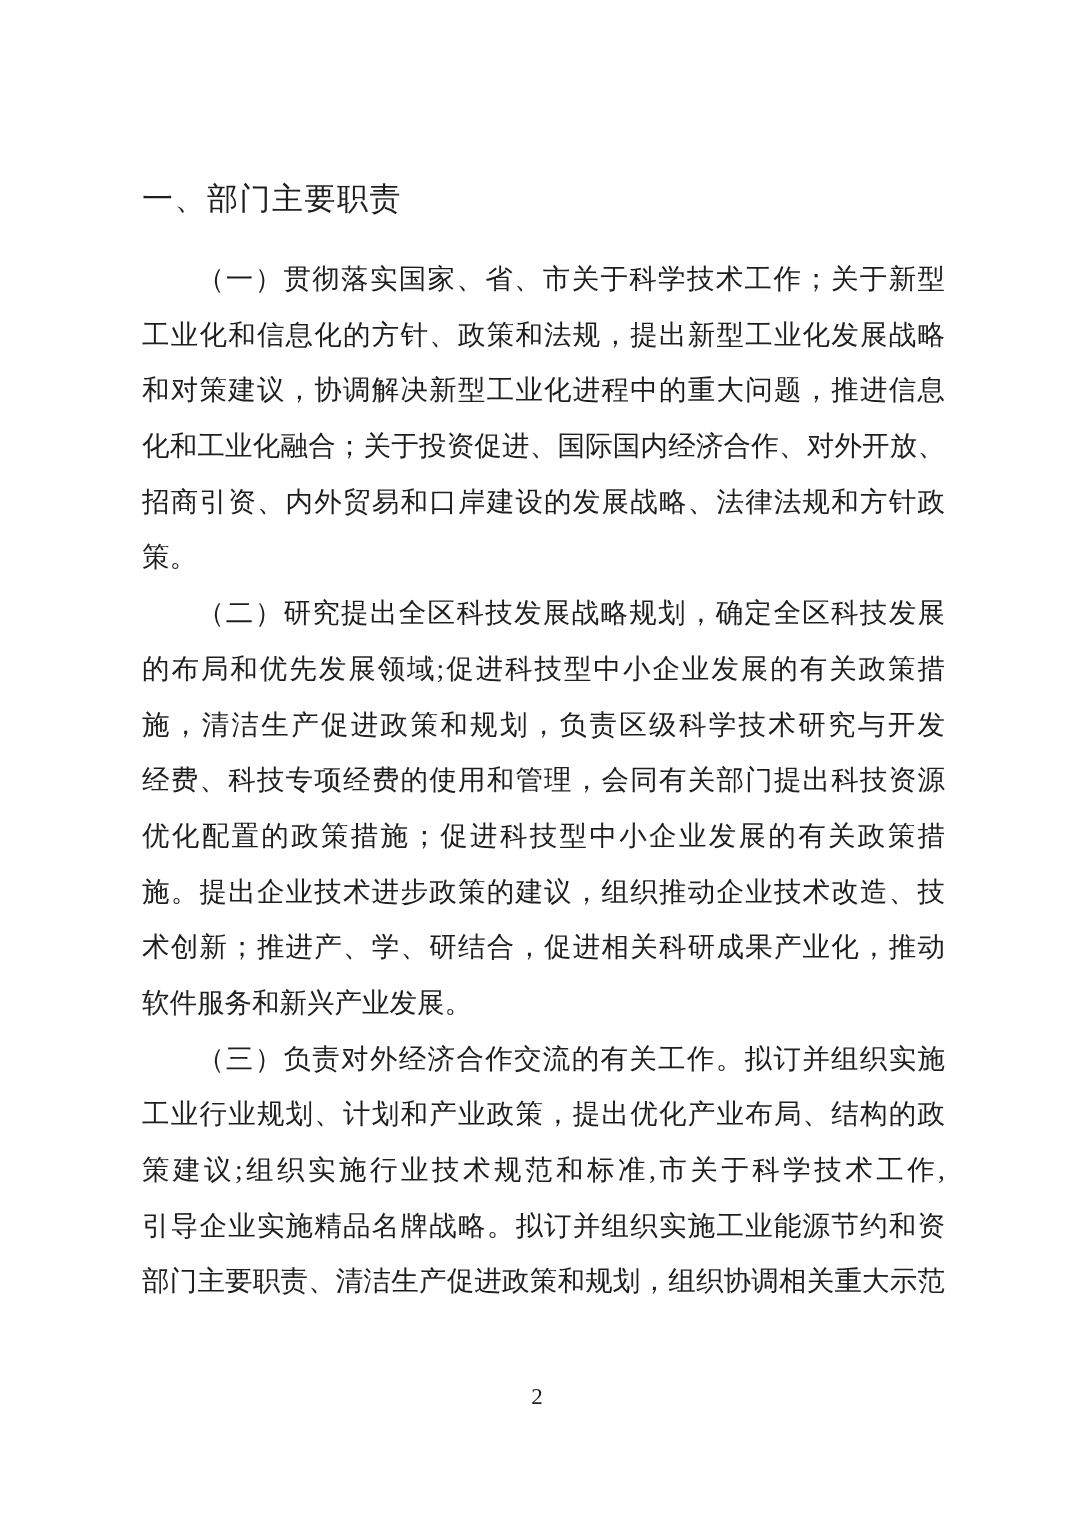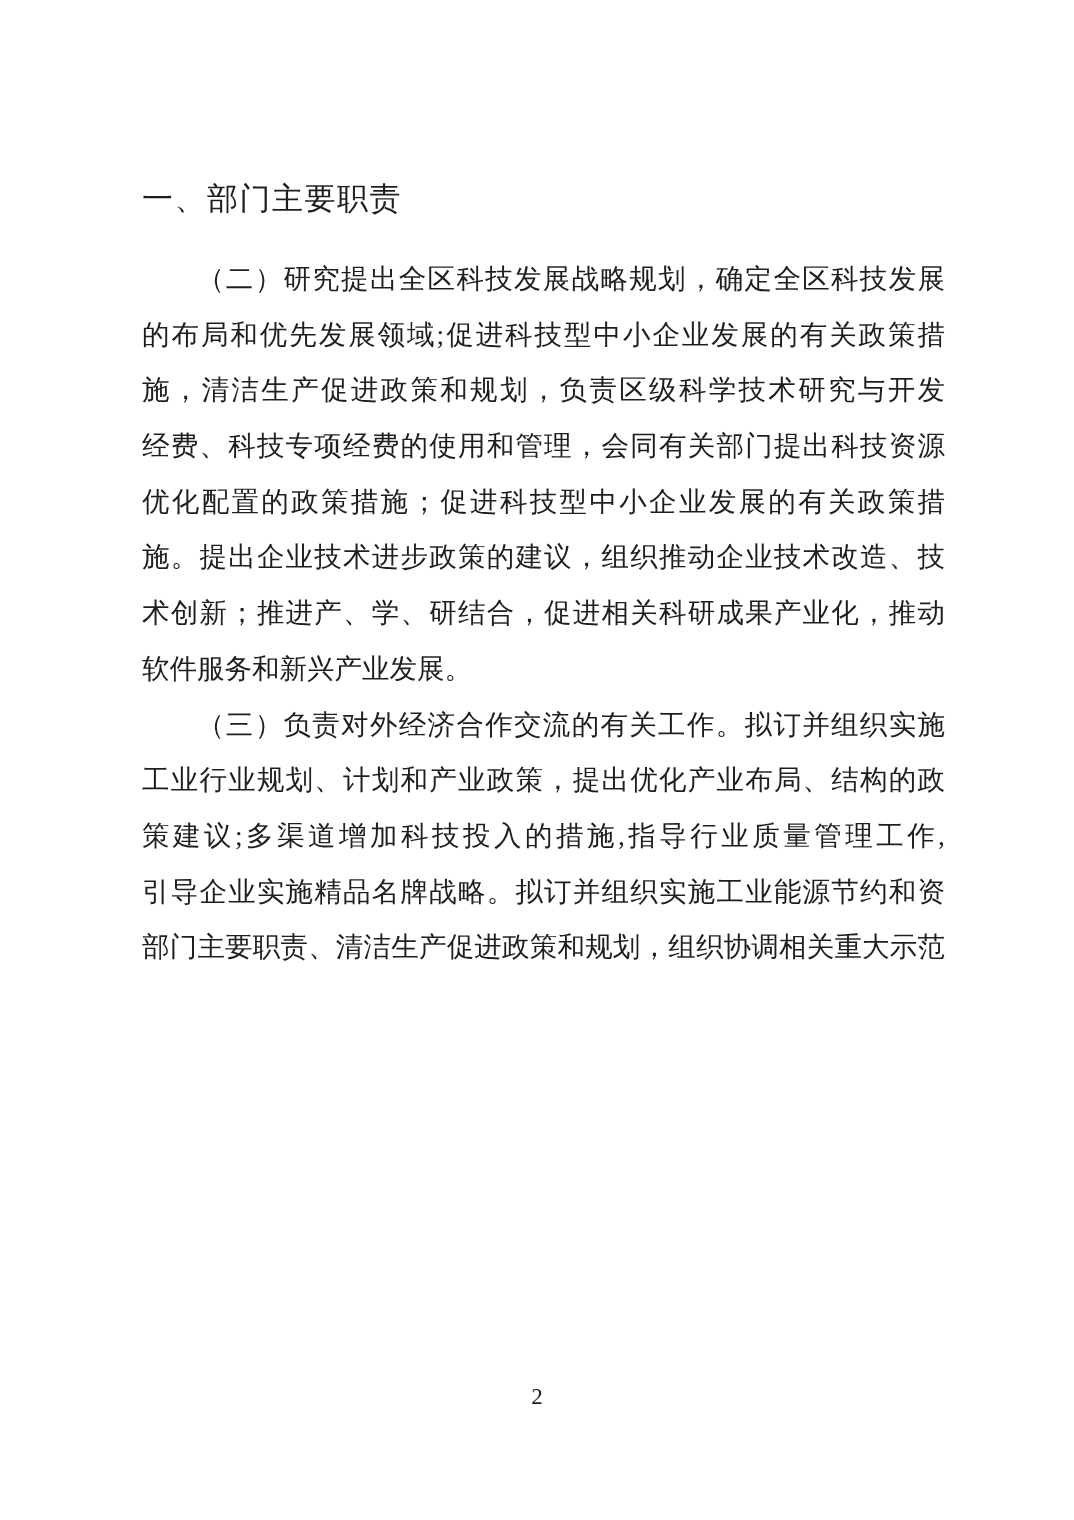--- a/index.html
+++ b/index.html
@@ -52,36 +52,44 @@
 </style>
 </head>
 <body>
 
 <div class="page">
 
   <h1 class="heading">一、部门主要职责</h1>
 
   <div class="doc-body">
 
+    <div class="para">
+      <div class="line indent">（一）贯彻落实国家、省、市关于科学技术工作；关于新型</div>
+      <div class="line">工业化和信息化的方针、政策和法规，提出新型工业化发展战略</div>
+      <div class="line">和对策建议，协调解决新型工业化进程中的重大问题，推进信息</div>
+      <div class="line">化和工业化融合；关于投资促进、国际国内经济合作、对外开放、</div>
+      <div class="line">招商引资、内外贸易和口岸建设的发展战略、法律法规和方针政</div>
+      <div class="line short">策。</div>
+    </div>
 
     <div class="para">
       <div class="line indent">（二）研究提出全区科技发展战略规划，确定全区科技发展</div>
       <div class="line">的布局和优先发展领域;促进科技型中小企业发展的有关政策措</div>
       <div class="line">施，清洁生产促进政策和规划，负责区级科学技术研究与开发</div>
       <div class="line">经费、科技专项经费的使用和管理，会同有关部门提出科技资源</div>
       <div class="line">优化配置的政策措施；促进科技型中小企业发展的有关政策措</div>
       <div class="line">施。提出企业技术进步政策的建议，组织推动企业技术改造、技</div>
       <div class="line">术创新；推进产、学、研结合，促进相关科研成果产业化，推动</div>
       <div class="line short">软件服务和新兴产业发展。</div>
     </div>
 
     <div class="para">
       <div class="line indent">（三）负责对外经济合作交流的有关工作。拟订并组织实施</div>
       <div class="line">工业行业规划、计划和产业政策，提出优化产业布局、结构的政</div>
-      <div class="line">策建议;多渠道增加科技投入的措施,指导行业质量管理工作,</div>
+      <div class="line">策建议;组织实施行业技术规范和标准,市关于科学技术工作,</div>
       <div class="line">引导企业实施精品名牌战略。拟订并组织实施工业能源节约和资</div>
       <div class="line">部门主要职责、清洁生产促进政策和规划，组织协调相关重大示范</div>
     </div>
 
   </div>
 
   <div class="pagenum">2</div>
 
 </div>
 

